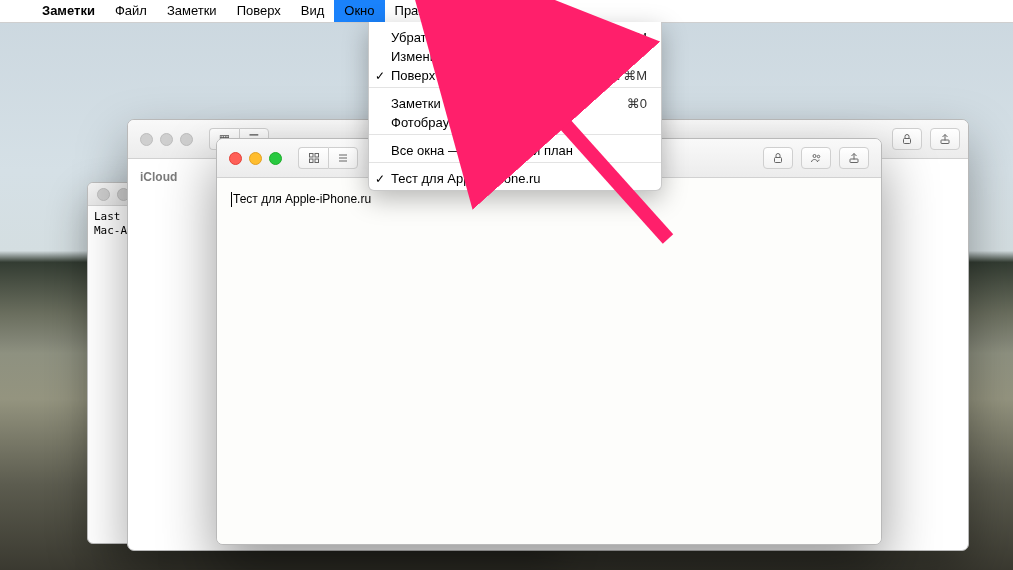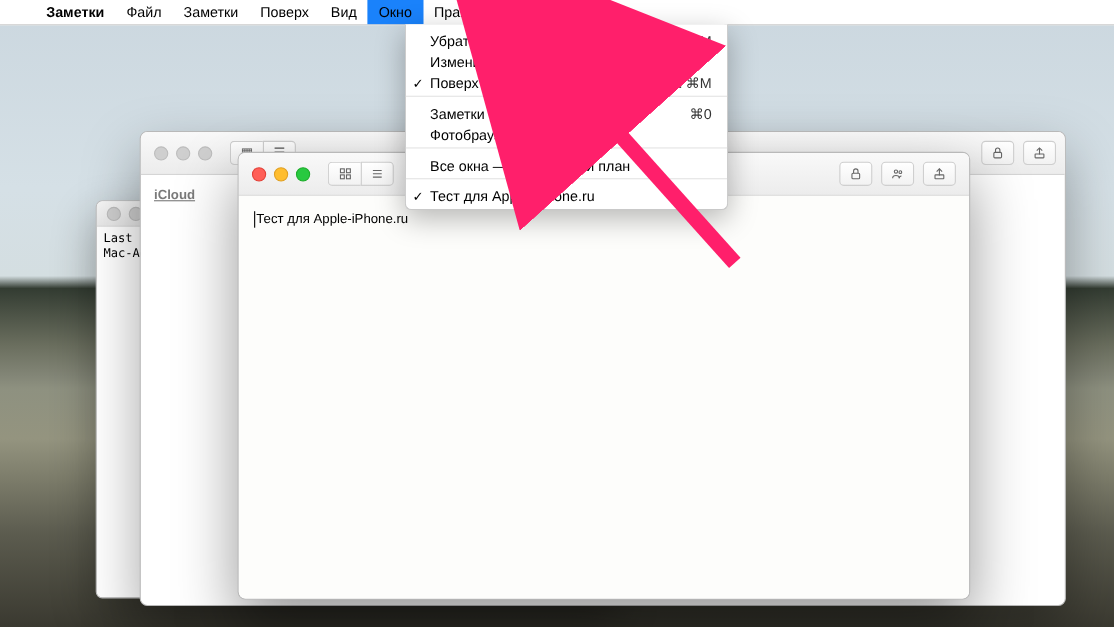--- a/index.html
+++ b/index.html
@@ -159,21 +159,20 @@
     display: flex;
     align-items: center;
   }
   .win-notes-back .sidebar-label {
     position: absolute;
     left: 12px;
     top: 50px;
     font-size: 12px;
     font-weight: 600;
     color: #7a7a7a;
-    text-decoration: underline;
   }
 
   
   .win-notes-front {
     position: absolute;
     left: 216px;
     top: 138px;
     width: 664px;
     height: 405px;
     background: #fff;

